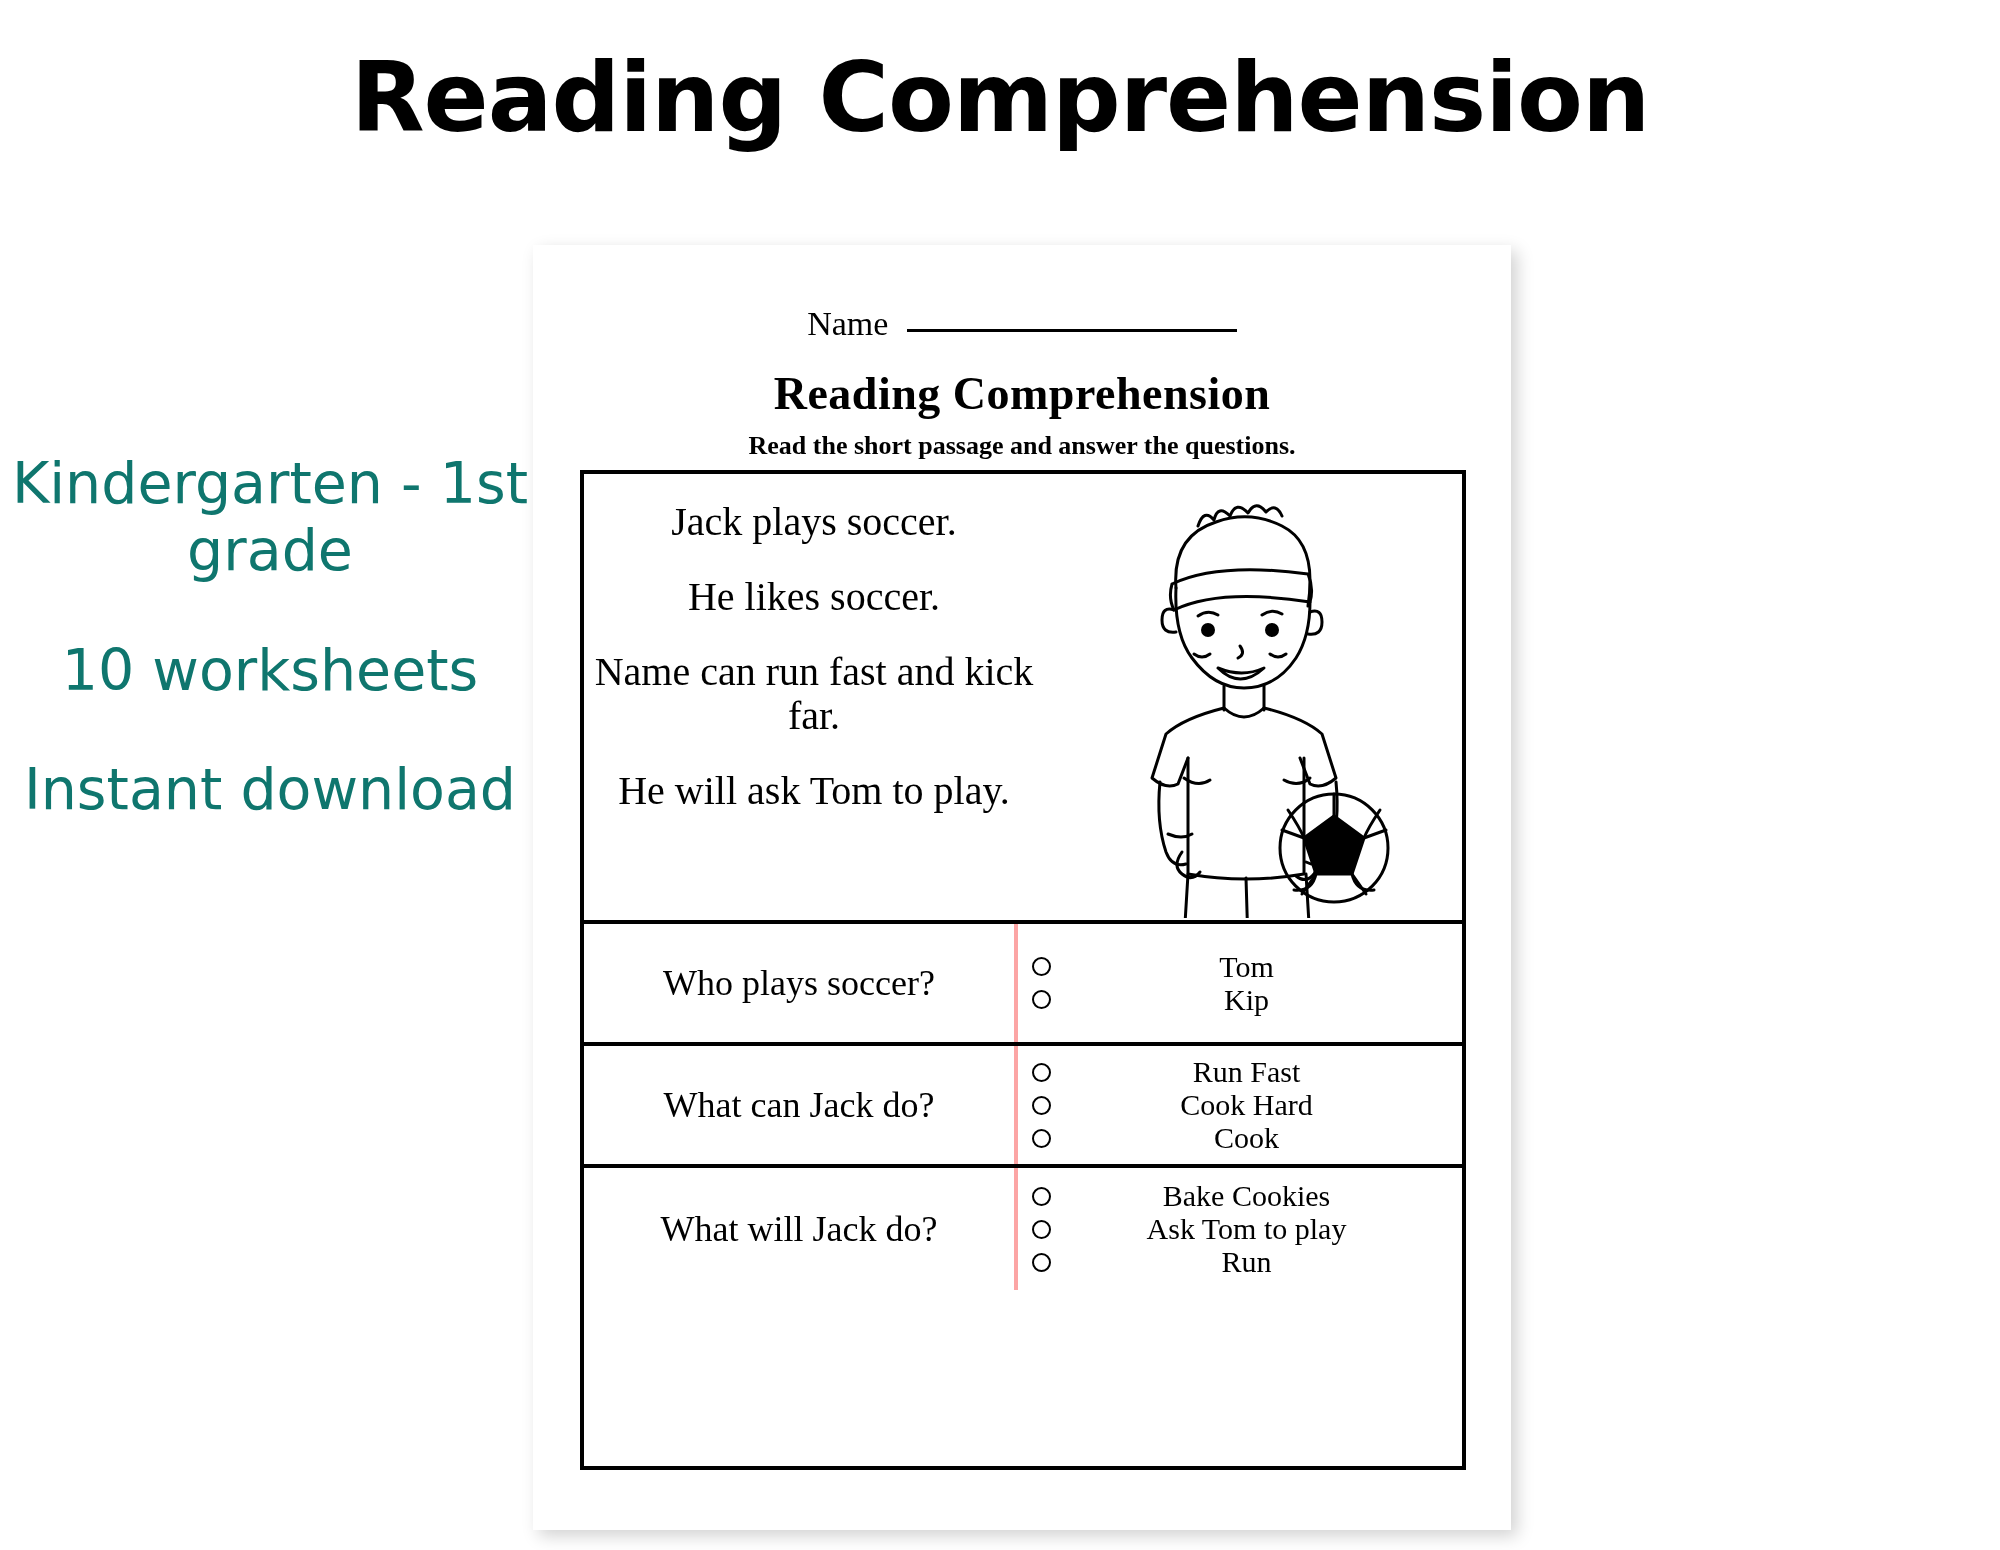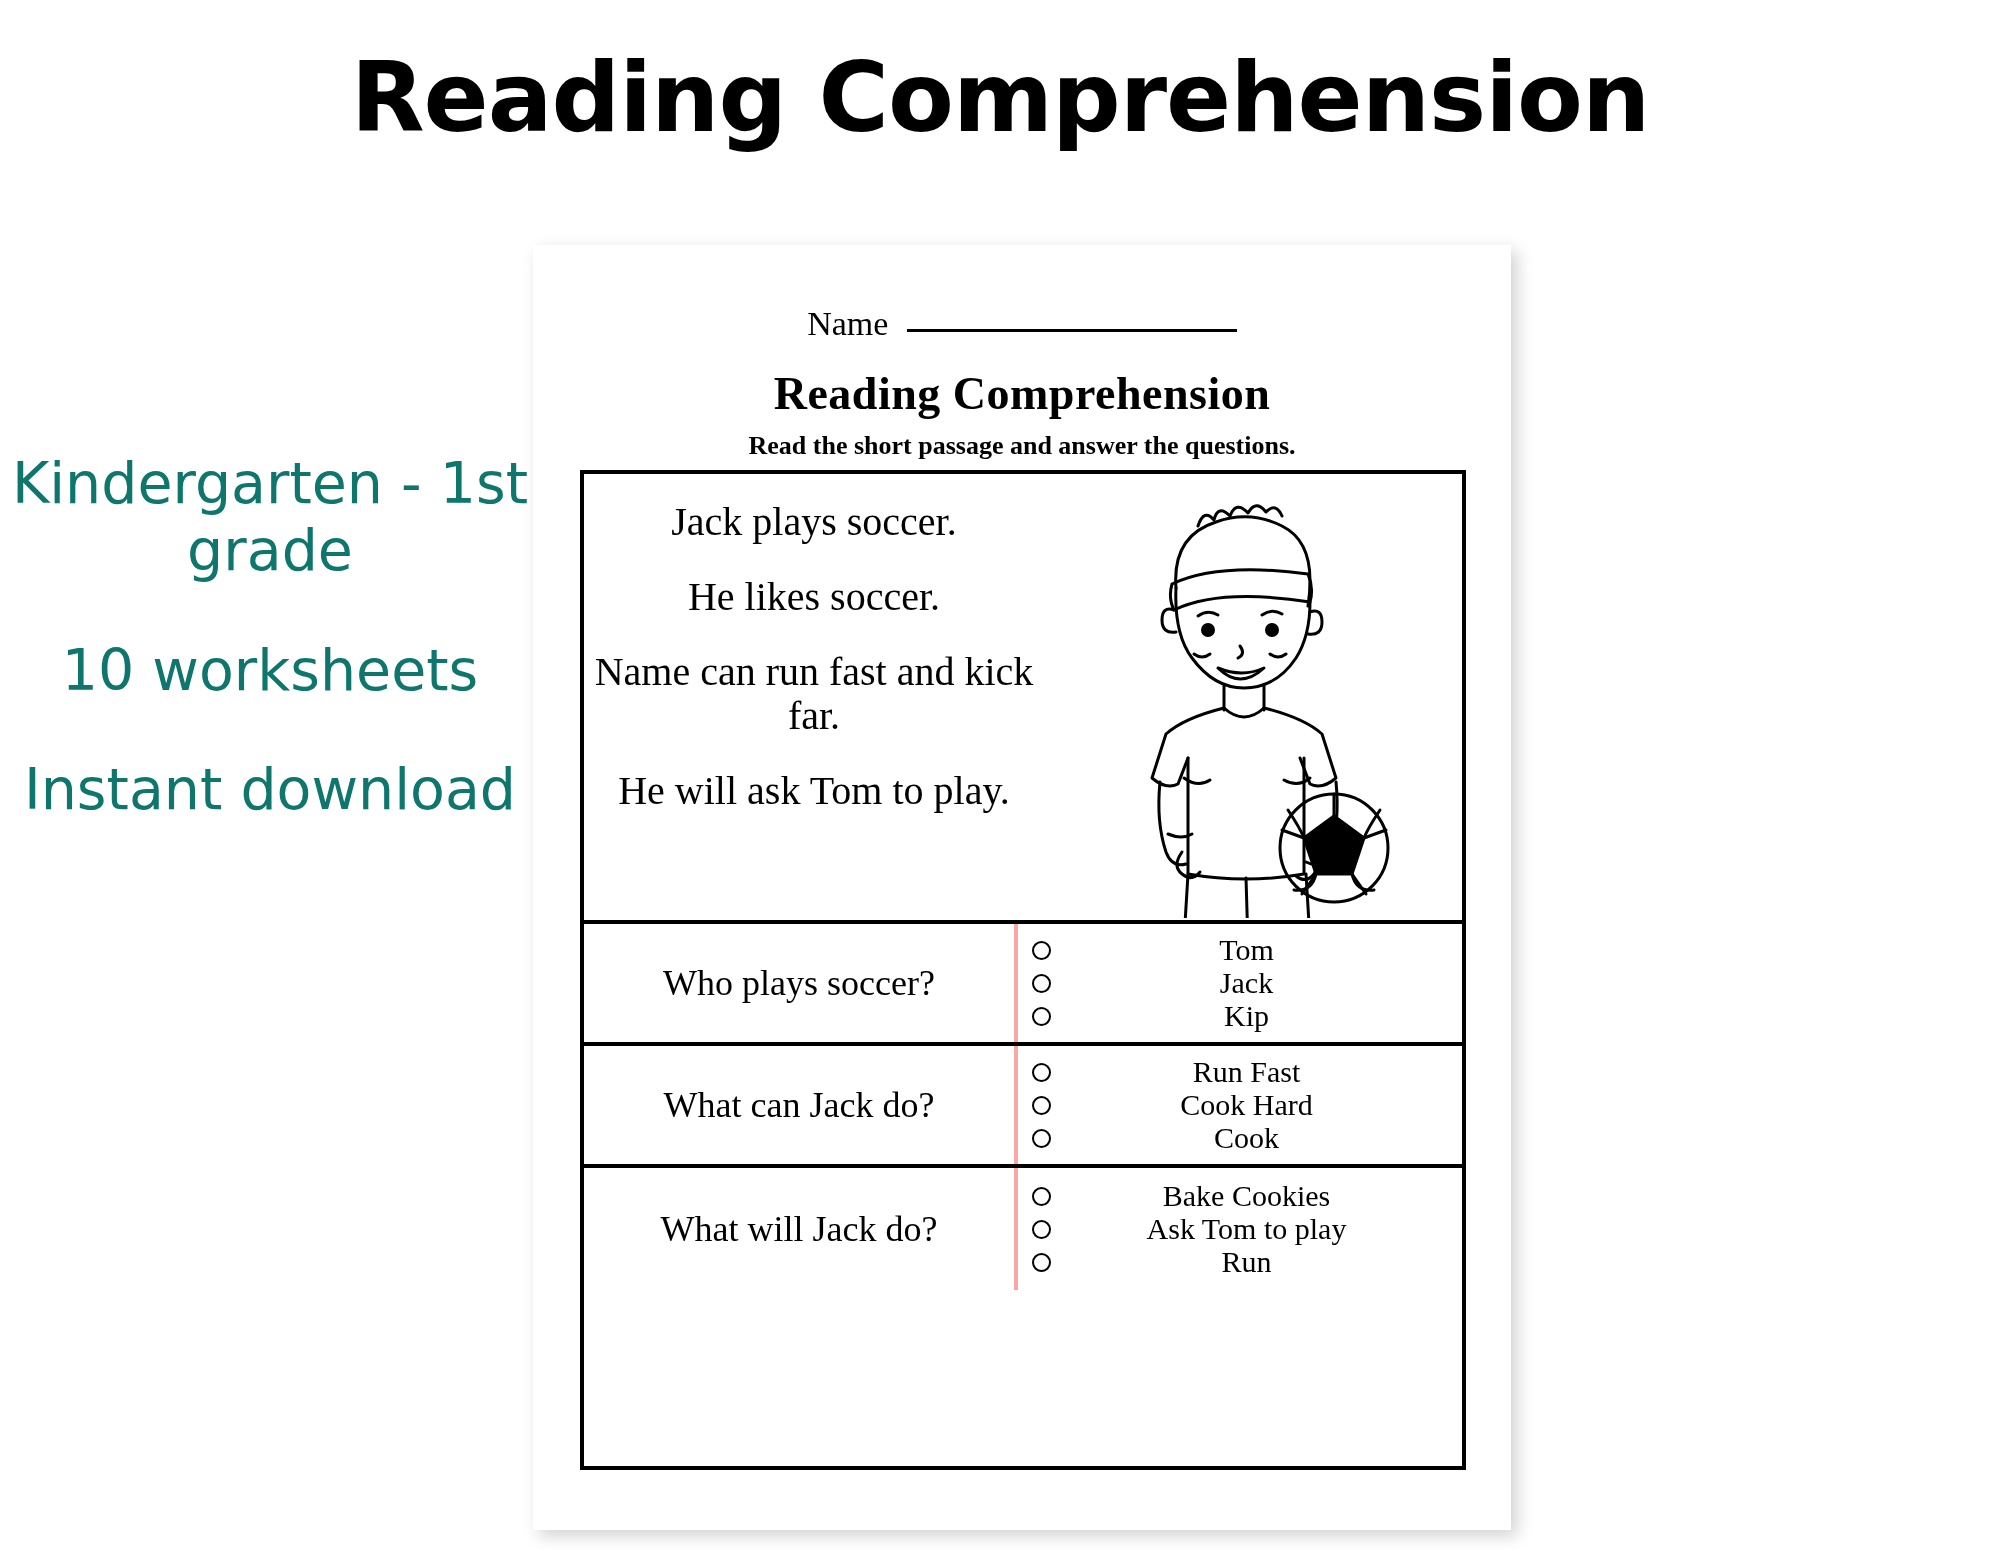--- a/index.html
+++ b/index.html
@@ -305,24 +305,20 @@
 
       <div class="q-row">
         <div class="q-cell">Who plays soccer?</div>
         <div class="a-cell">
           <div class="a-line">
             <span class="bubble"></span>
             <span class="a-text">Tom</span>
           </div>
           <div class="a-line">
             <span class="bubble"></span>
-            <span class="a-text">Jack</span>
-          </div>
-          <div class="a-line">
-            <span class="bubble"></span>
             <span class="a-text">Kip</span>
           </div>
         </div>
       </div>
 
       <div class="q-row">
         <div class="q-cell">What can Jack do?</div>
         <div class="a-cell">
           <div class="a-line">
             <span class="bubble"></span>

